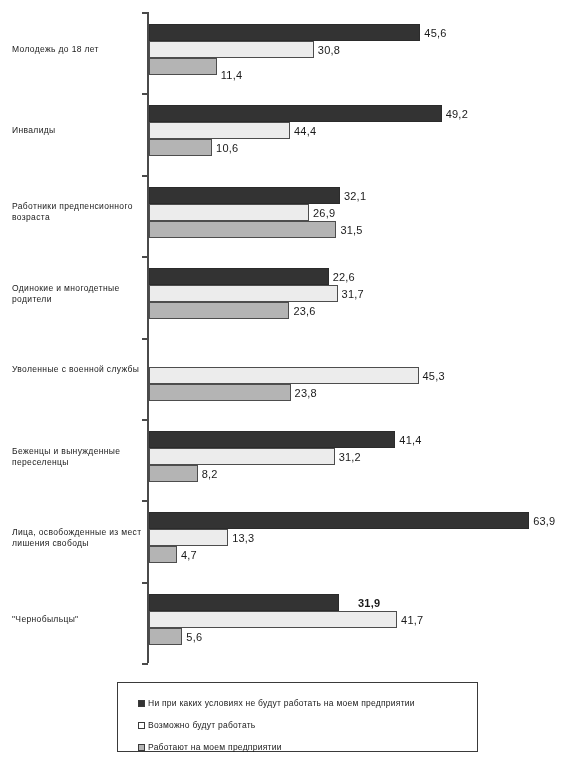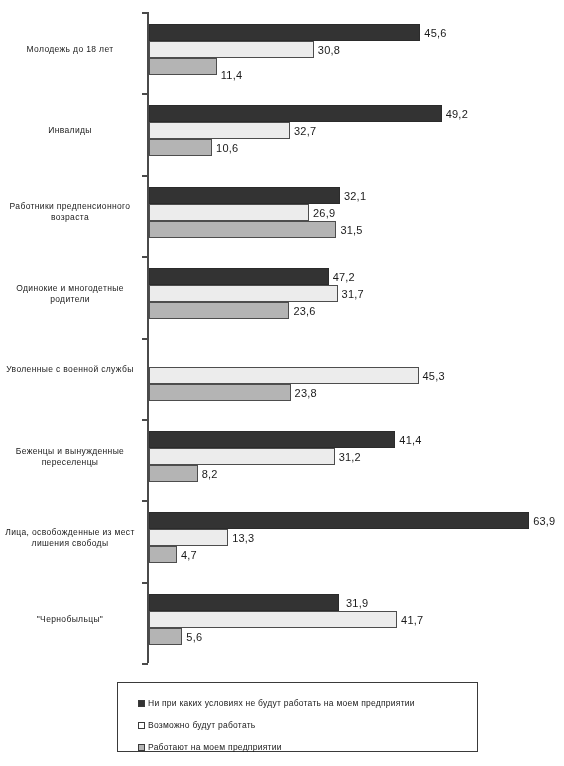--- a/index.html
+++ b/index.html
@@ -52,25 +52,25 @@
   .group {
     position: absolute;
     left: 0;
     width: 564px;
   }
 
   .cat-label {
     position: absolute;
     left: 0;
     width: 140px;
-    text-align: center;
     font-size: 8.5px;
     color: #1a1a1a;
     line-height: 11px;
     letter-spacing: 0.35px;
+    padding-left: 12px;
   }
 
   .bar-row {
     position: absolute;
     left: 149px;
     height: 17px;
   }
 
   .bar {
     position: absolute;
@@ -168,21 +168,21 @@
           </div>
         </div>
         <div class="group" style="top: 105.4px; height: 69.4px;">
           <div class="cat-label" style="top: 20px;">Инвалиды</div>
           <div class="bar-row" style="top: 0px; width: 410px;">
             <div class="bar s0" title="Ни при каких условиях не будут работать на моем предприятии: 49,2" style="width: 292.74px;"></div>
             <div class="bar-value" style="left: 296.74px;">49,2</div>
           </div>
           <div class="bar-row" style="top: 17px; width: 410px;">
             <div class="bar s1" title="Возможно будут работать: 23,7" style="width: 141.015px;"></div>
-            <div class="bar-value" style="left: 145.015px;">32,7</div>
+            <div class="bar-value" style="left: 145.015px;">44,4</div>
           </div>
           <div class="bar-row" style="top: 34px; width: 410px;">
             <div class="bar s2" title="Работают на моем предприятии: 10,6" style="width: 63.07px;"></div>
             <div class="bar-value" style="left: 67.07px;">10,6</div>
           </div>
         </div>
         <div class="group" style="top: 186.8px; height: 69.4px;">
           <div class="cat-label" style="top: 14.5px;">Работники предпенсионного возраста</div>
           <div class="bar-row" style="top: 0px; width: 410px;">
             <div class="bar s0" title="Ни при каких условиях не будут работать на моем предприятии: 32,1" style="width: 190.995px;"></div>
@@ -194,21 +194,21 @@
           </div>
           <div class="bar-row" style="top: 34px; width: 410px;">
             <div class="bar s2" title="Работают на моем предприятии: 31,5" style="width: 187.425px;"></div>
             <div class="bar-value" style="left: 191.425px;">31,5</div>
           </div>
         </div>
         <div class="group" style="top: 268.2px; height: 69.4px;">
           <div class="cat-label" style="top: 14.5px;">Одинокие и многодетные родители</div>
           <div class="bar-row" style="top: 0px; width: 410px;">
             <div class="bar s0" title="Ни при каких условиях не будут работать на моем предприятии: 30,2" style="width: 179.69px;"></div>
-            <div class="bar-value" style="left: 183.69px;">47,2</div>
+            <div class="bar-value" style="left: 183.69px;">22,6</div>
           </div>
           <div class="bar-row" style="top: 17px; width: 410px;">
             <div class="bar s1" title="Возможно будут работать: 31,7" style="width: 188.615px;"></div>
             <div class="bar-value" style="left: 192.615px;">31,7</div>
           </div>
           <div class="bar-row" style="top: 34px; width: 410px;">
             <div class="bar s2" title="Работают на моем предприятии: 23,6" style="width: 140.42px;"></div>
             <div class="bar-value" style="left: 144.42px;">23,6</div>
           </div>
         </div>
@@ -250,21 +250,21 @@
           </div>
           <div class="bar-row" style="top: 34px; width: 410px;">
             <div class="bar s2" title="Работают на моем предприятии: 4,7" style="width: 27.965px;"></div>
             <div class="bar-value" style="left: 31.965px;">4,7</div>
           </div>
         </div>
         <div class="group" style="top: 593.8px; height: 69.4px;">
           <div class="cat-label" style="top: 20px;">"Чернобыльцы"</div>
           <div class="bar-row" style="top: 0px; width: 410px;">
             <div class="bar s0" title="Ни при каких условиях не будут работать на моем предприятии: 31,9" style="width: 189.805px;"></div>
-            <div class="bar-value" style="left: 197px;">31,9</div>
+            <div class="bar-value" style="left: 209px; font-weight: bold;">31,9</div>
           </div>
           <div class="bar-row" style="top: 17px; width: 410px;">
             <div class="bar s1" title="Возможно будут работать: 41,7" style="width: 248.115px;"></div>
             <div class="bar-value" style="left: 252.115px;">41,7</div>
           </div>
           <div class="bar-row" style="top: 34px; width: 410px;">
             <div class="bar s2" title="Работают на моем предприятии: 5,6" style="width: 33.32px;"></div>
             <div class="bar-value" style="left: 37.32px;">5,6</div>
           </div>
         </div>

